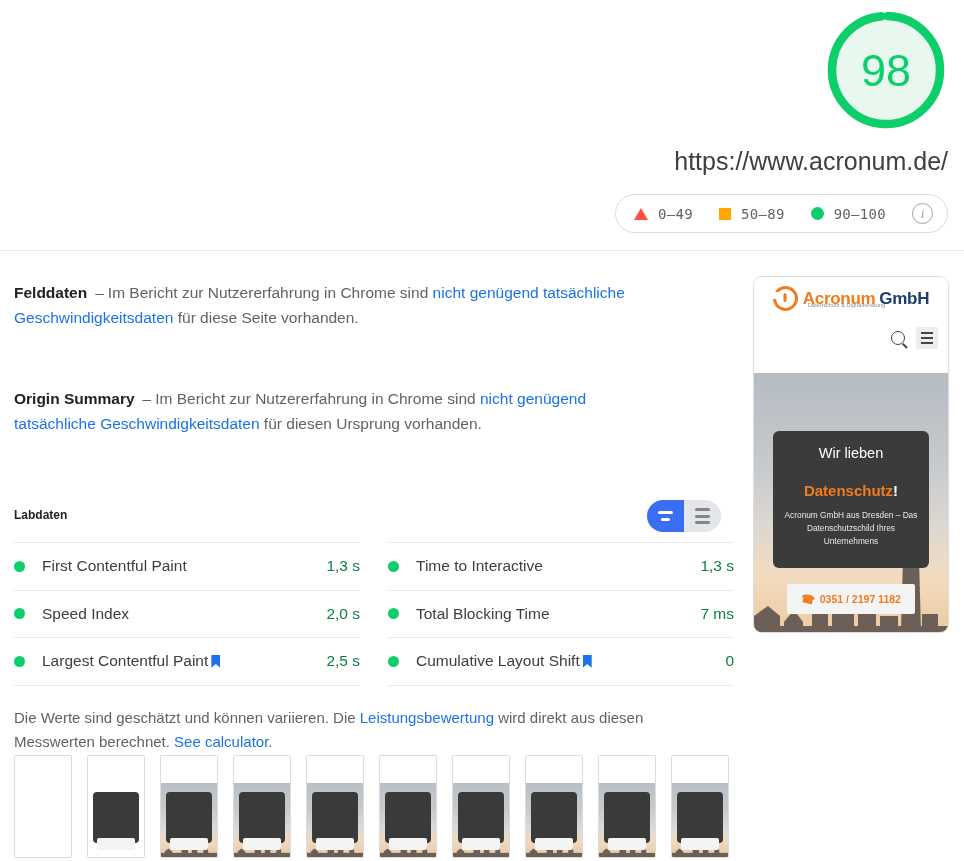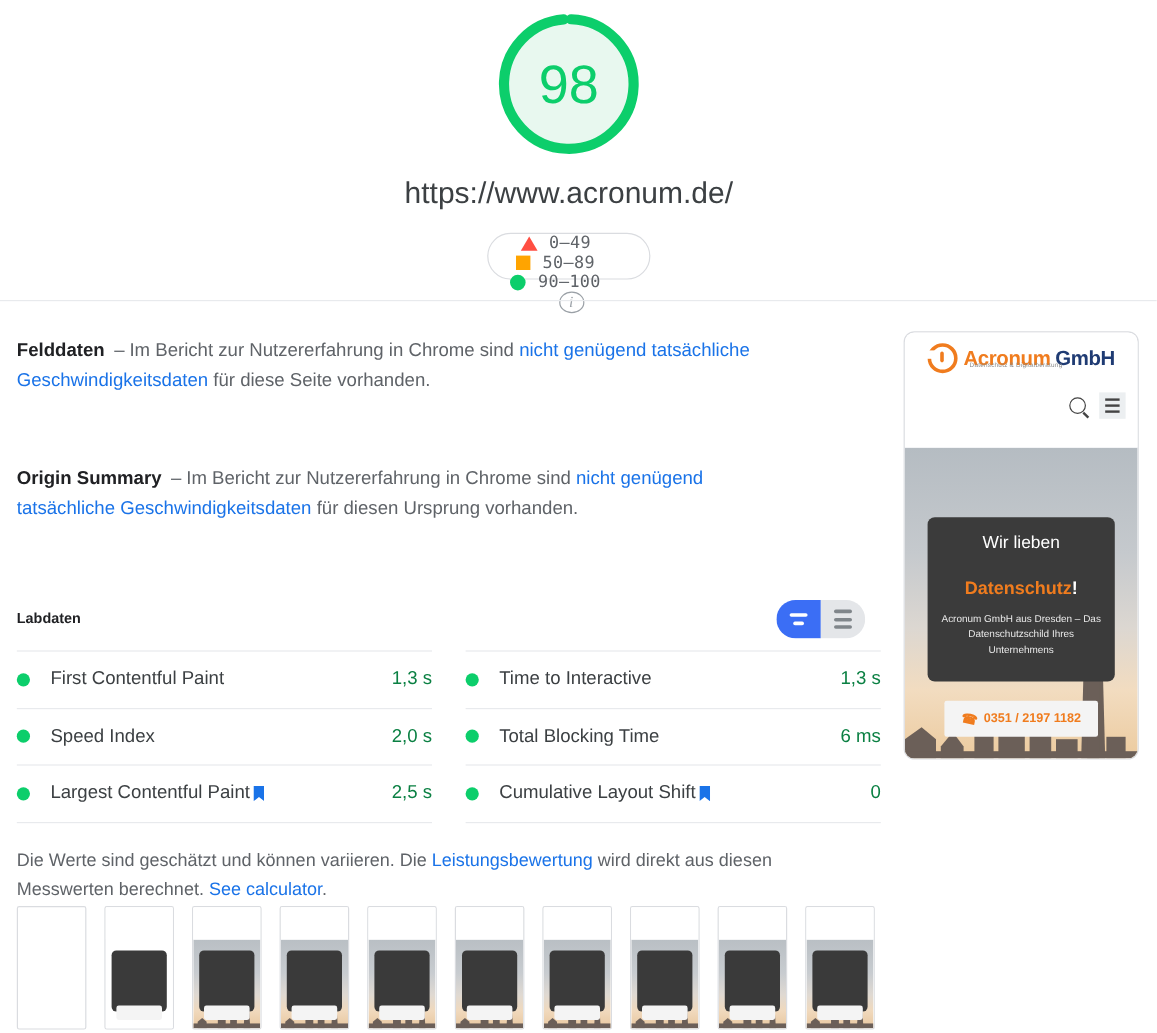--- a/index.html
+++ b/index.html
@@ -9,21 +9,21 @@
     font-family:"Liberation Sans", sans-serif;
     color:#202124;
     overflow:hidden;
     position:relative;
   }
 
   
   #header{
     width:948px;
     padding-top:8px;
-    display:flex;flex-direction:column;align-items:center;
+    display:flex;flex-direction:column;align-items:flex-end;
     box-sizing:border-box;
   }
   .gauge-wrap{
     width:124px;height:124px;
     position:relative;
     margin-top:0px;
   }
   .gauge-svg{display:block;}
   .gauge-score{
     position:absolute;left:0;top:0;width:124px;height:124px;
@@ -44,21 +44,20 @@
   
   .legend{
     margin-top:18px;
     height:39px;
     border:1px solid #dadce0;
     border-radius:20px;
     display:flex;align-items:center;
     padding:0 14px 0 18px;
     box-sizing:border-box;
     background:#fff;
-    flex-direction:column;
   }
   .legend-item{
     display:flex;align-items:center;
     margin-right:26px;
   }
   .legend-item:last-of-type{margin-right:14px;}
   .legend-label{
     font-family:"DejaVu Sans Mono", monospace;
     font-size:14px;
     color:#5f6368;
@@ -403,21 +402,21 @@
           <span class="m-label">
               <span>Time to Interactive</span>
             </span>
           <span class="m-val">1,3 s</span>
         </div>
         <div class="m-row">
           <span class="m-dot"></span>
           <span class="m-label">
               <span>Total Blocking Time</span>
             </span>
-          <span class="m-val">6 ms</span>
+          <span class="m-val">7 ms</span>
         </div>
         <div class="m-row">
           <span class="m-dot"></span>
           <span class="m-label">
               <span>Cumulative Layout Shift</span>
               <i class="bookmark"></i>
             </span>
           <span class="m-val">0</span>
         </div>
       </div>

